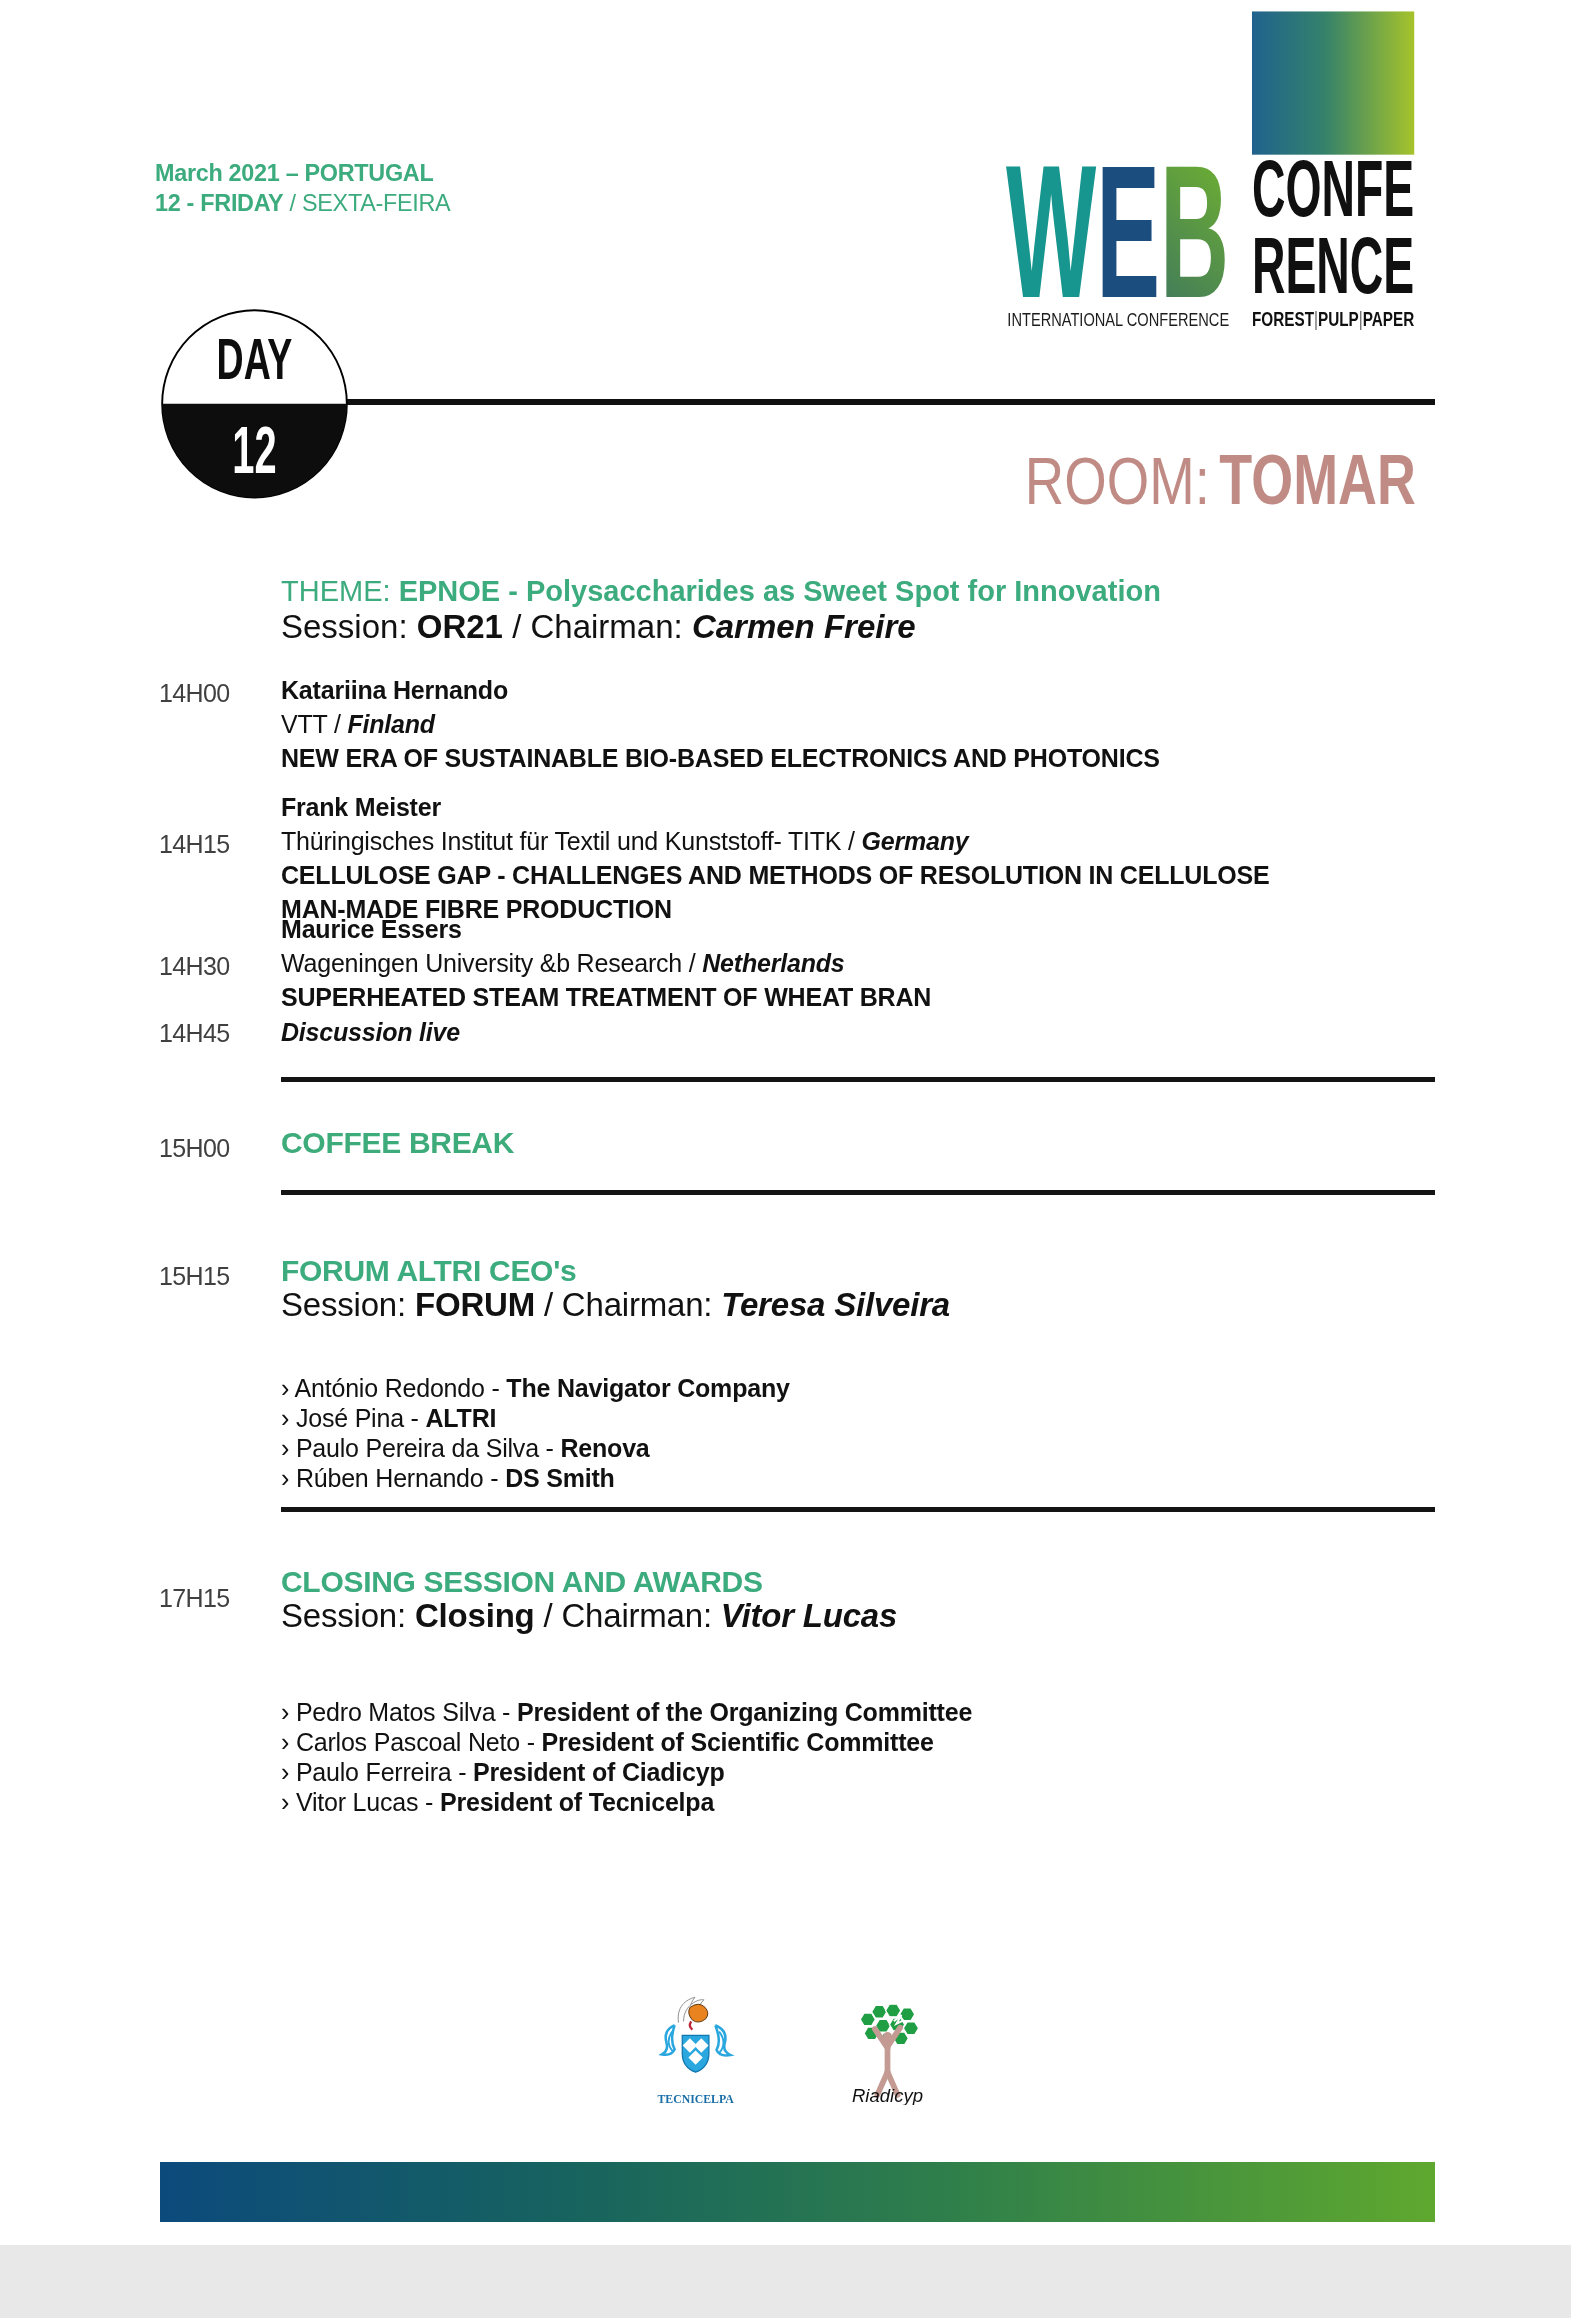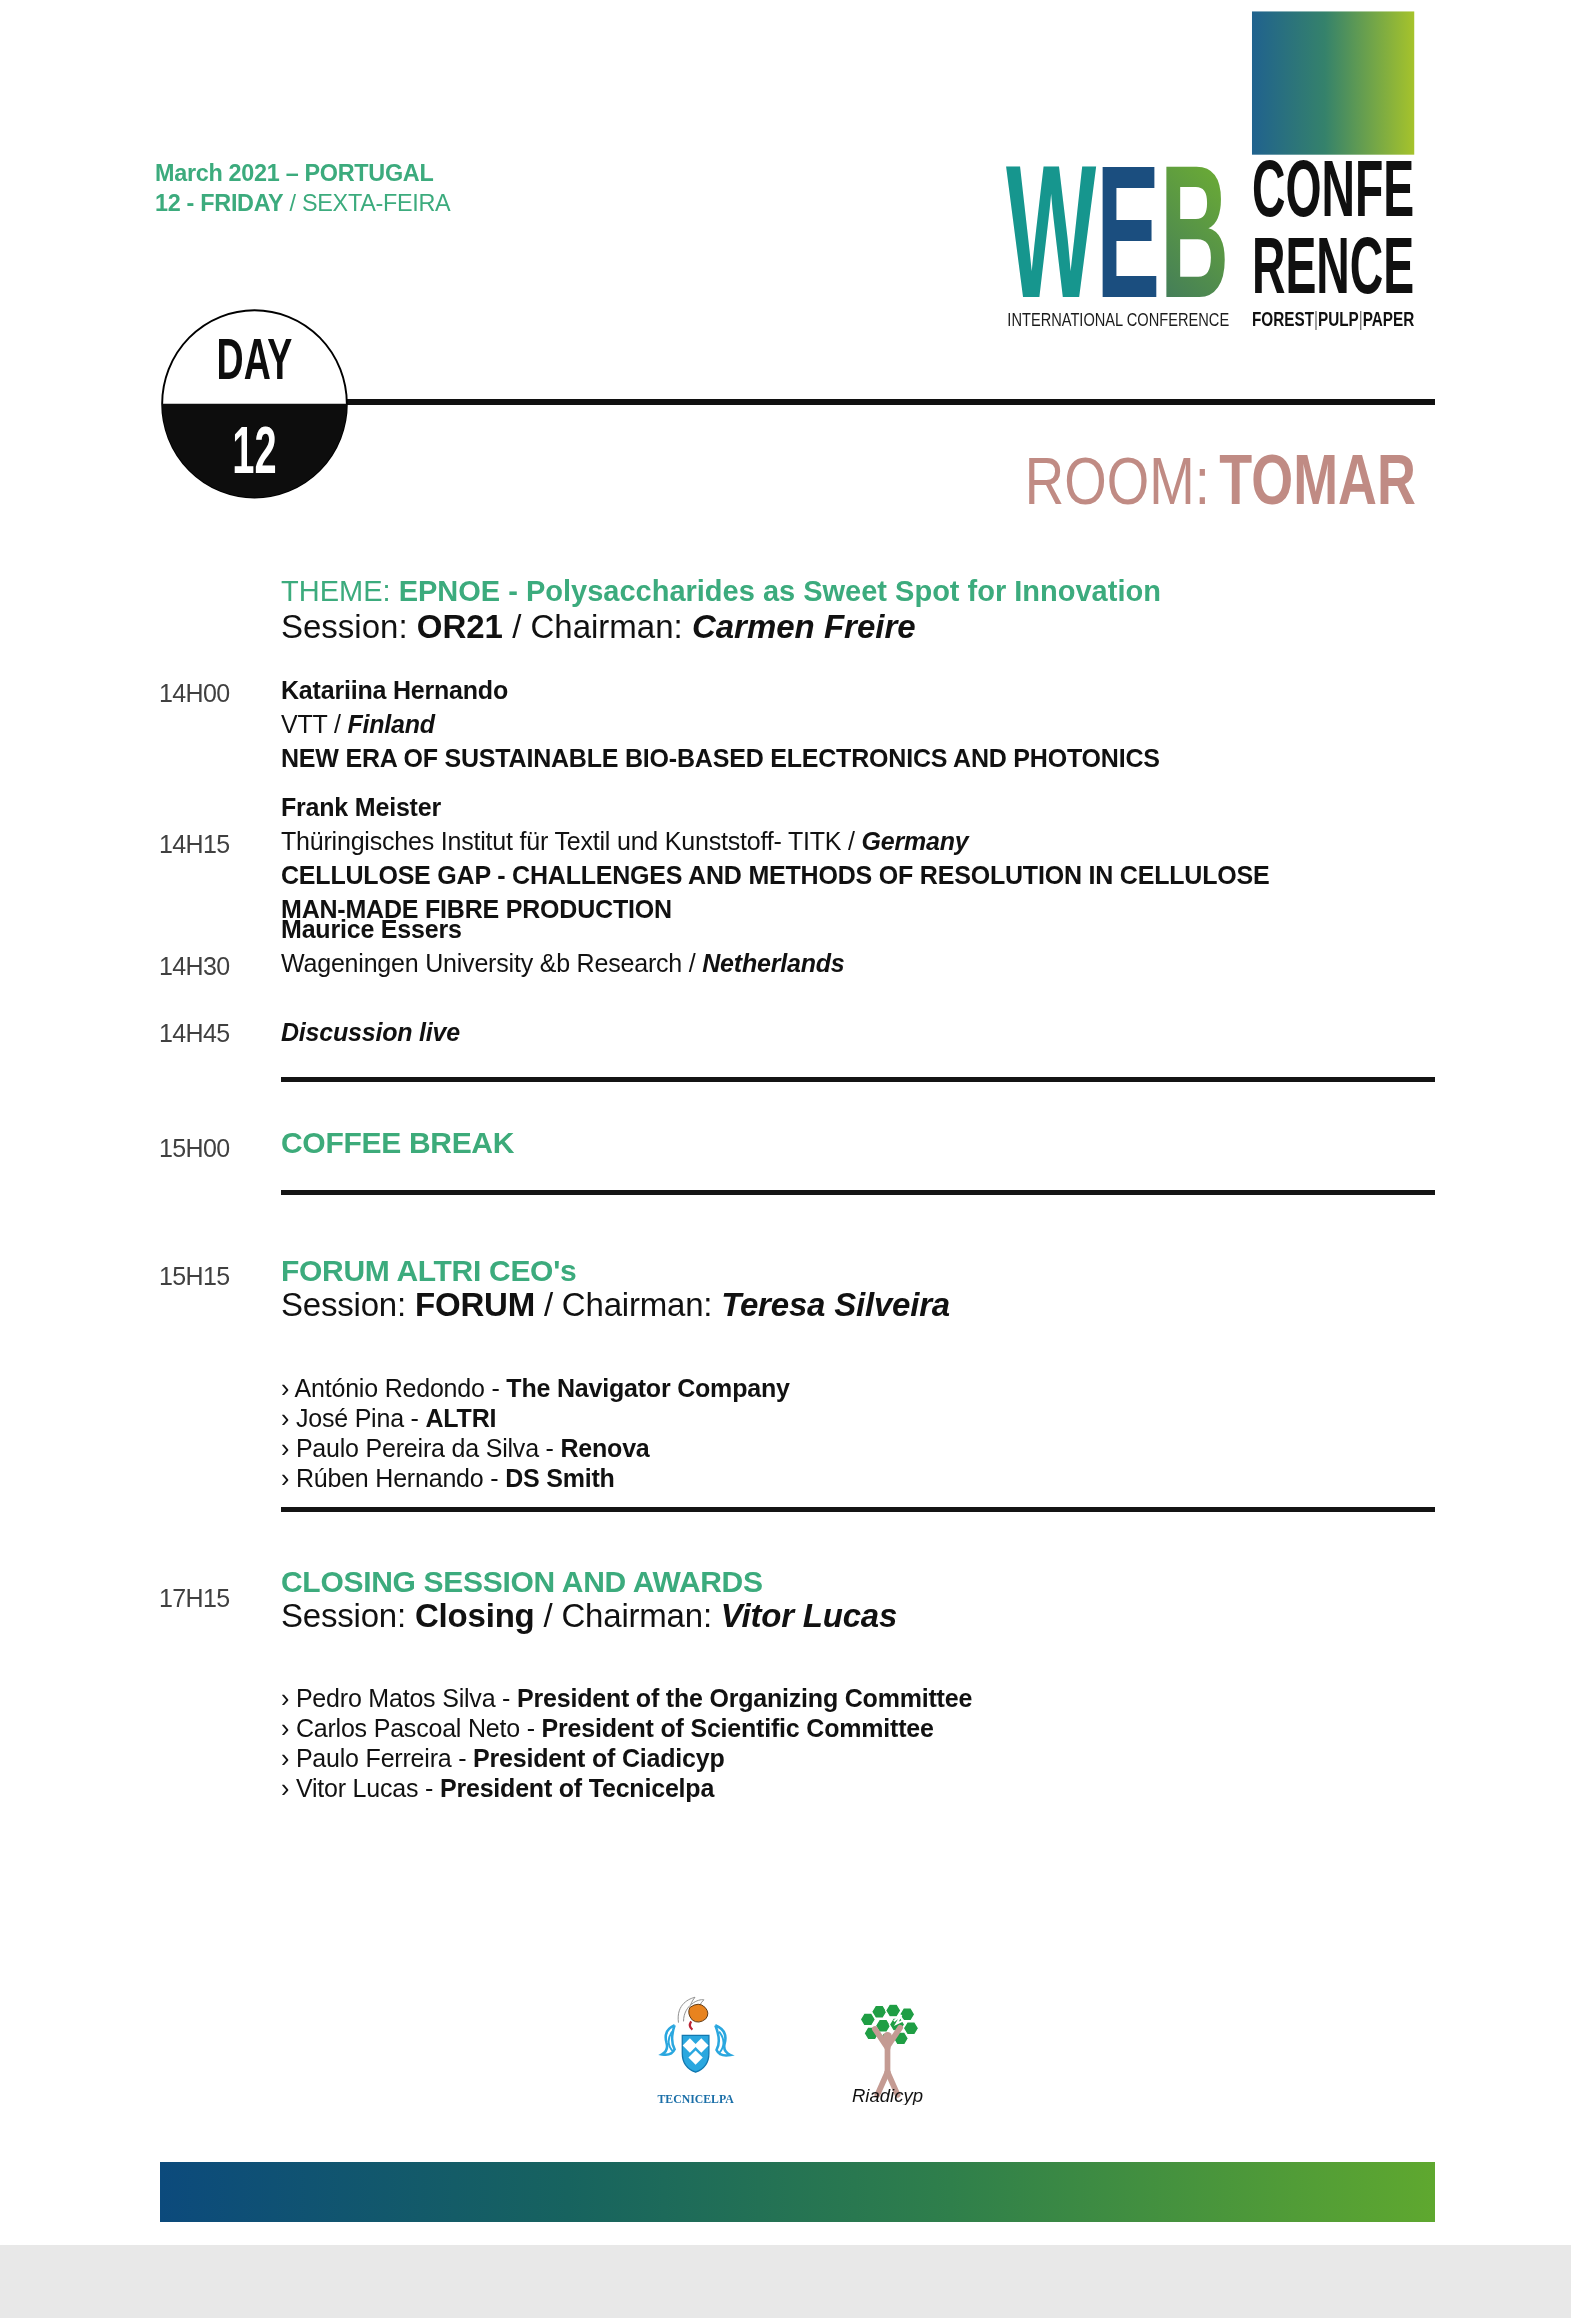--- a/index.html
+++ b/index.html
@@ -92,20 +92,21 @@
     <div class="name">Frank Meister</div>
     <div><span class="pre">Thüringisches Institut für Textil und Kunststoff- TITK / </span><b><i class="pre">Germany</i></b></div>
     <div class="talktitle">CELLULOSE GAP - CHALLENGES AND METHODS OF RESOLUTION IN CELLULOSE</div>
     <div class="talktitle">MAN-MADE FIBRE PRODUCTION</div>
   </div>
 
   <div class="block" style="top:912px;">
     <span class="time" style="top:37px;">14H30</span>
     <div class="name">Maurice Essers</div>
     <div><span class="pre">Wageningen University &amp;b Research / </span><b><i class="pre">Netherlands</i></b></div>
+    <div class="talktitle">SUPERHEATED STEAM TREATMENT OF WHEAT BRAN</div>
   </div>
 
   <div class="block" style="top:1015px;">
     <span class="time" style="top:1.3px;">14H45</span>
     <div class="disc">Discussion live</div>
   </div>
 
   <div class="sep" style="top:1077px;"></div>
 
   <div class="block" style="top:1126px;">
@@ -126,21 +127,21 @@
       <div><span class="pre">› </span><span class="pre">Rúben Hernando</span><span class="pre"> - </span><span class="org pre">DS Smith</span></div>
     </div>
   </div>
 
   <div class="sep" style="top:1507px;"></div>
 
   <div class="block" style="top:1565px;">
     <span class="time" style="top:16px;">17H15</span>
     <div class="sec-head">CLOSING SESSION AND AWARDS</div>
     <div class="session"><span class="pre">Session: </span><b class="pre">Closing</b><span class="pre"> / Chairman: </span><b><i class="pre">Vitor Lucas</i></b></div>
-    <div class="bullets" style="margin-top:50px;">
+    <div class="bullets" style="margin-top:64px;">
       <div><span class="pre">› </span><span class="pre">Pedro Matos Silva</span><span class="pre"> - </span><span class="org pre">President of the Organizing Committee</span></div>
       <div><span class="pre">› </span><span class="pre">Carlos Pascoal Neto</span><span class="pre"> - </span><span class="org pre">President of Scientific Committee</span></div>
       <div><span class="pre">› </span><span class="pre">Paulo Ferreira</span><span class="pre"> - </span><span class="org pre">President of Ciadicyp</span></div>
       <div><span class="pre">› </span><span class="pre">Vitor Lucas</span><span class="pre"> - </span><span class="org pre">President of Tecnicelpa</span></div>
     </div>
   </div>
 
   <svg class="abs" style="left:653px;top:1996px;" width="89" height="113" viewBox="0 0 140 178">
     <path d="M40,42 C36,12 58,4 66,2 C56,14 58,24 60,32" fill="#fdfdfd" stroke="#8a8a8a" stroke-width="1.5"></path>
     <path d="M48,40 C48,14 72,4 80,6 C70,16 70,26 70,34" fill="#fdfdfd" stroke="#8a8a8a" stroke-width="1.5"></path>

